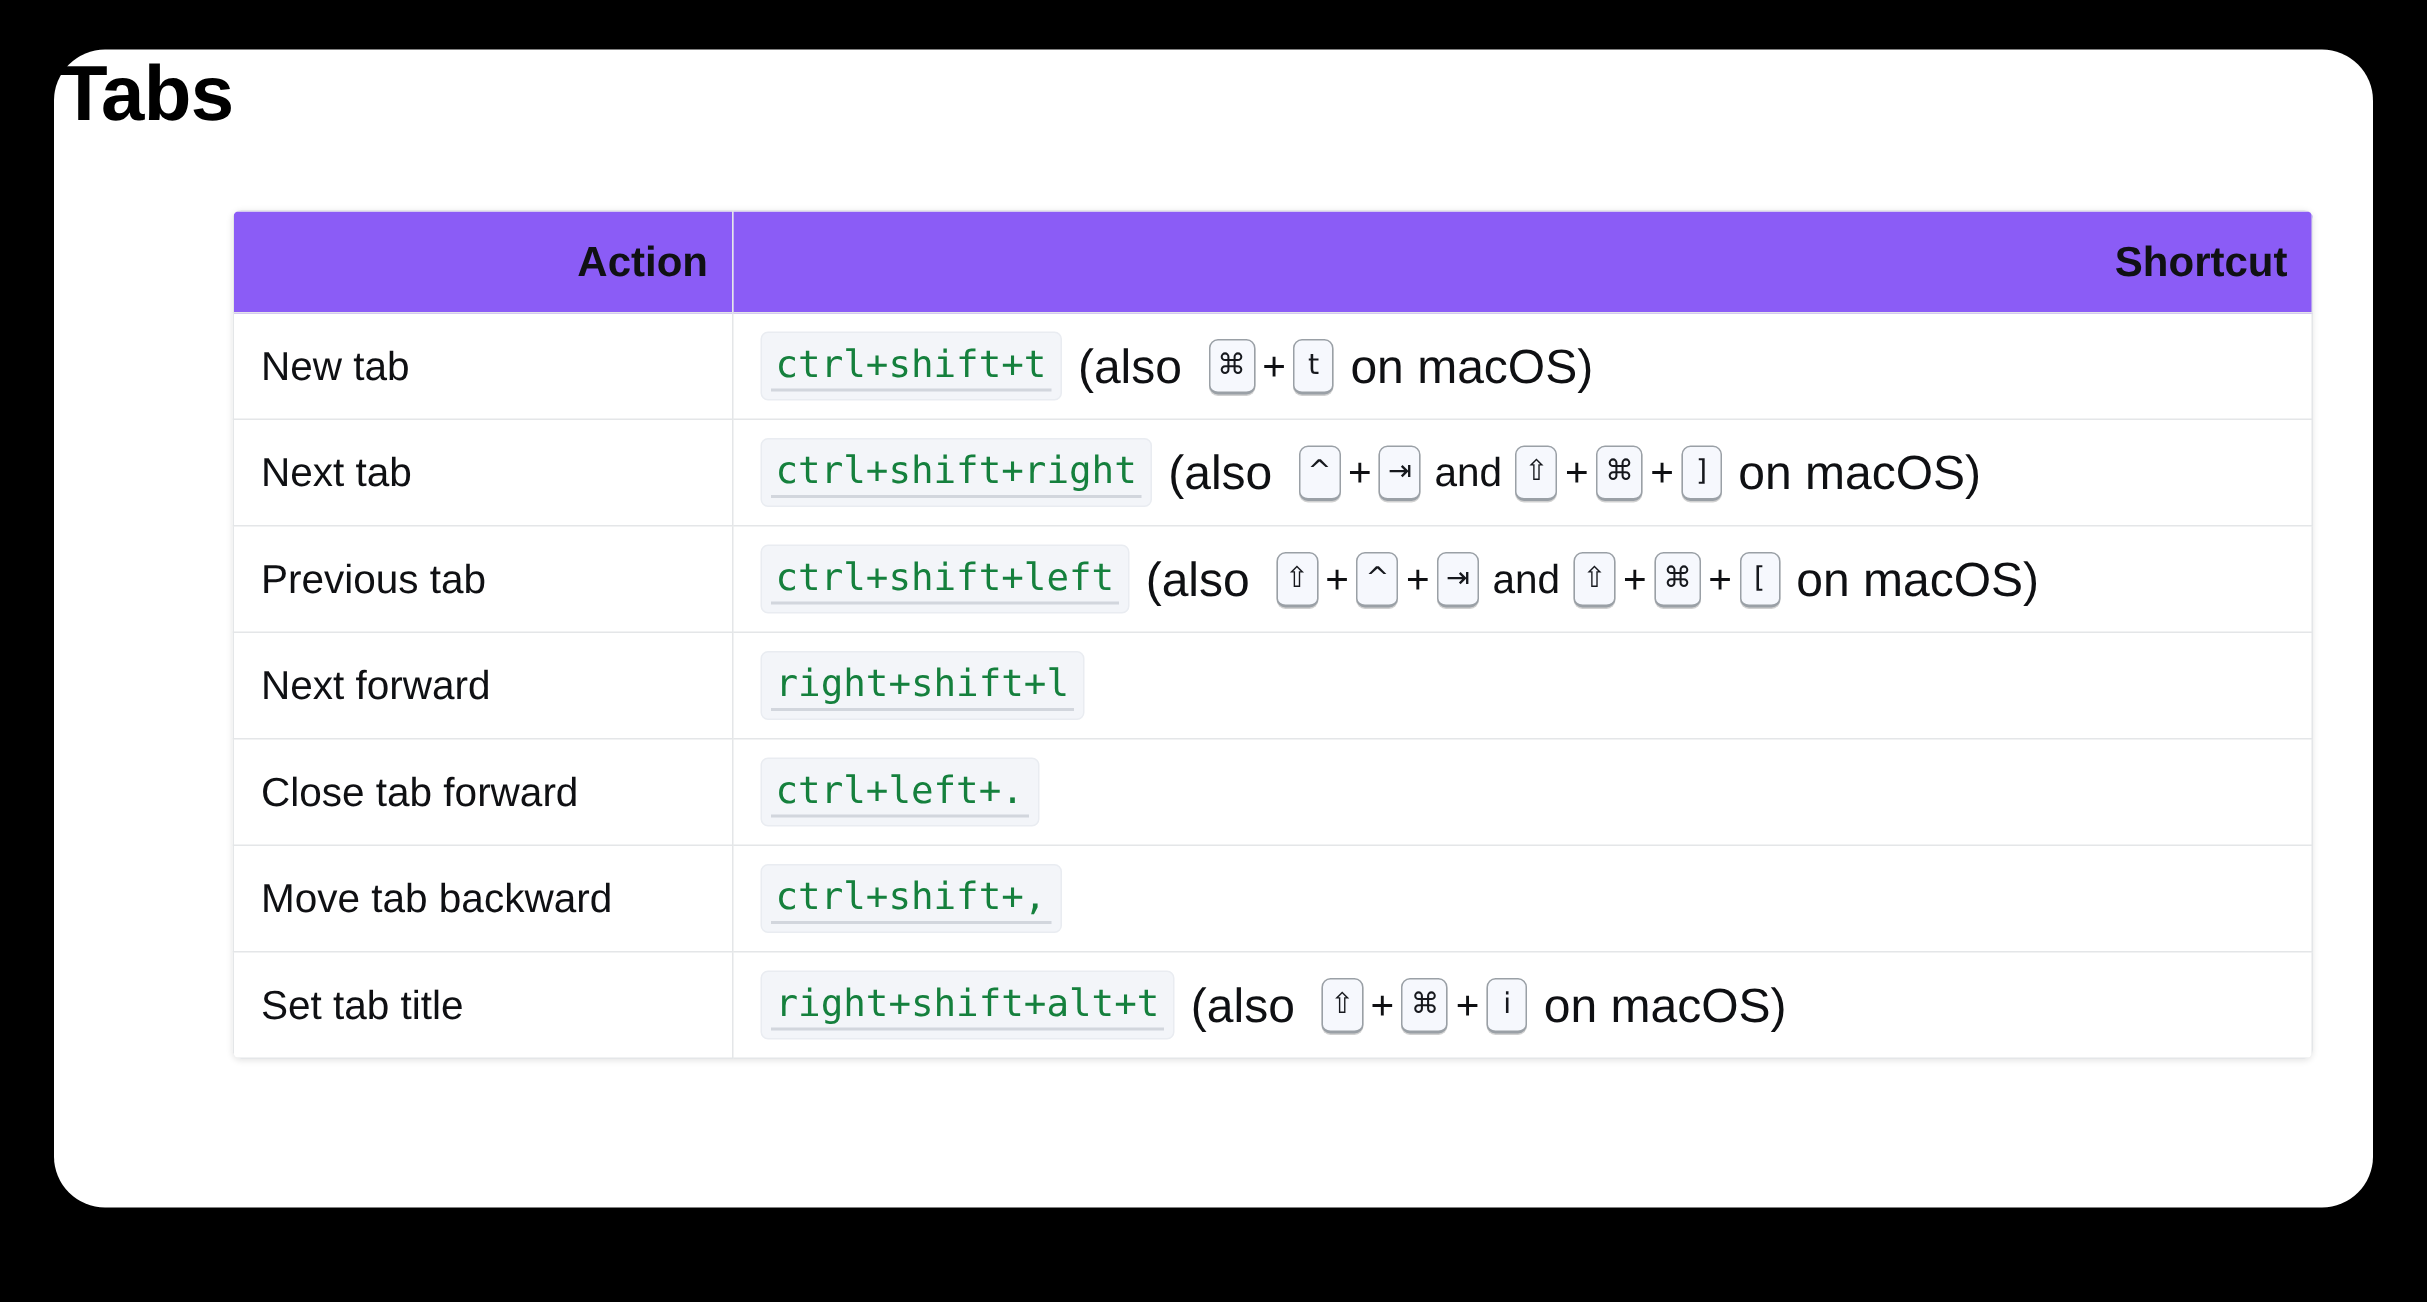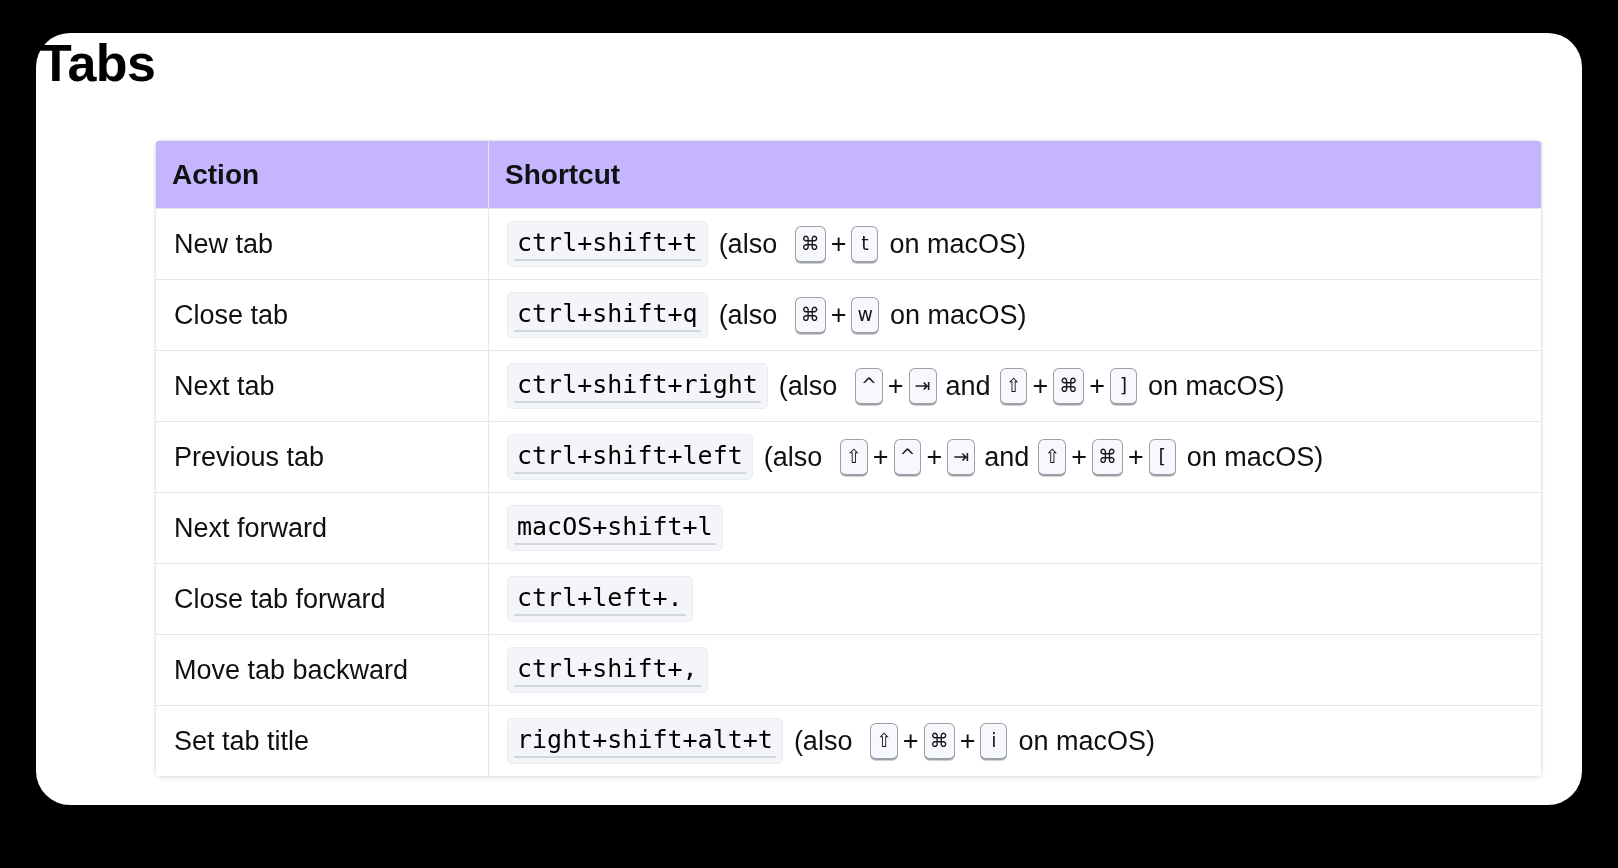--- a/index.html
+++ b/index.html
@@ -63,25 +63,25 @@
     table-layout: fixed;
   }
 
   table.shortcuts th,
   table.shortcuts td {
     border: 1px solid #e4e6e8;
     vertical-align: middle;
   }
 
   table.shortcuts thead th {
-    background: #c4b5fd;
+    background: #8b5cf6;
     font-size: 28px;
     font-weight: bold;
     color: #101114;
-    text-align: left;
+    text-align: right;
     height: 68px;
     padding: 0 16px;
   }
 
   col.c-action   { width: 333px; }
   col.c-shortcut { width: auto; }
 
   table.shortcuts tbody td {
     height: 71px;
     padding: 0 18px;
@@ -99,41 +99,41 @@
     gap: 0;
     white-space: nowrap;
   }
 
   
   code.kbdcode {
     display: inline-block;
     font-family: "DejaVu Sans Mono", monospace;
     font-size: 25px;
     line-height: 1;
-    color: #000000;
+    color: #15803d;
     background: #f3f5f9;
     border: 1px solid #e9ecf1;
     border-radius: 5px;
     padding: 8px 9px 11px 9px;
     position: relative;
     white-space: pre;
   }
   code.kbdcode::after {
     content: "";
     position: absolute;
     left: 6px;
     right: 6px;
     bottom: 5px;
     height: 2px;
     background: #d2d6dd;
   }
 
   
   .note {
-    font-size: 27px;
+    font-size: 32px;
     color: #0f1013;
     white-space: nowrap;
   }
   .note-gap-l { margin-left: 11px; }
   .plus {
     font-size: 27px;
     color: #0f1013;
     padding: 0 5px;
   }
   .word {
@@ -192,34 +192,20 @@
                 <span class="note note-gap-l">(also</span>
                 <span class="plus">&nbsp;</span>
                 <kbd class="key">⌘</kbd>
                 <span class="plus">+</span>
                 <kbd class="key">t</kbd>
                 <span class="note note-gap-l">on macOS)</span>
               </div>
             </td>
           </tr>
           <tr>
-            <td class="action-cell">Close tab</td>
-            <td class="shortcut-cell">
-              <div class="shortcut-inner">
-                <code class="kbdcode">ctrl+shift+q</code>
-                <span class="note note-gap-l">(also</span>
-                <span class="plus">&nbsp;</span>
-                <kbd class="key">⌘</kbd>
-                <span class="plus">+</span>
-                <kbd class="key">w</kbd>
-                <span class="note note-gap-l">on macOS)</span>
-              </div>
-            </td>
-          </tr>
-          <tr>
             <td class="action-cell">Next tab</td>
             <td class="shortcut-cell">
               <div class="shortcut-inner">
                 <code class="kbdcode">ctrl+shift+right</code>
                 <span class="note note-gap-l">(also</span>
                 <span class="plus">&nbsp;</span>
                 <kbd class="key">^</kbd>
                 <span class="plus">+</span>
                 <kbd class="key">⇥</kbd>
                 <span class="word">and</span>
@@ -251,21 +237,21 @@
                 <span class="plus">+</span>
                 <kbd class="key">[</kbd>
                 <span class="note note-gap-l">on macOS)</span>
               </div>
             </td>
           </tr>
           <tr>
             <td class="action-cell">Next forward</td>
             <td class="shortcut-cell">
               <div class="shortcut-inner">
-                <code class="kbdcode">macOS+shift+l</code>
+                <code class="kbdcode">right+shift+l</code>
               </div>
             </td>
           </tr>
           <tr>
             <td class="action-cell">Close tab forward</td>
             <td class="shortcut-cell">
               <div class="shortcut-inner">
                 <code class="kbdcode">ctrl+left+.</code>
               </div>
             </td>

